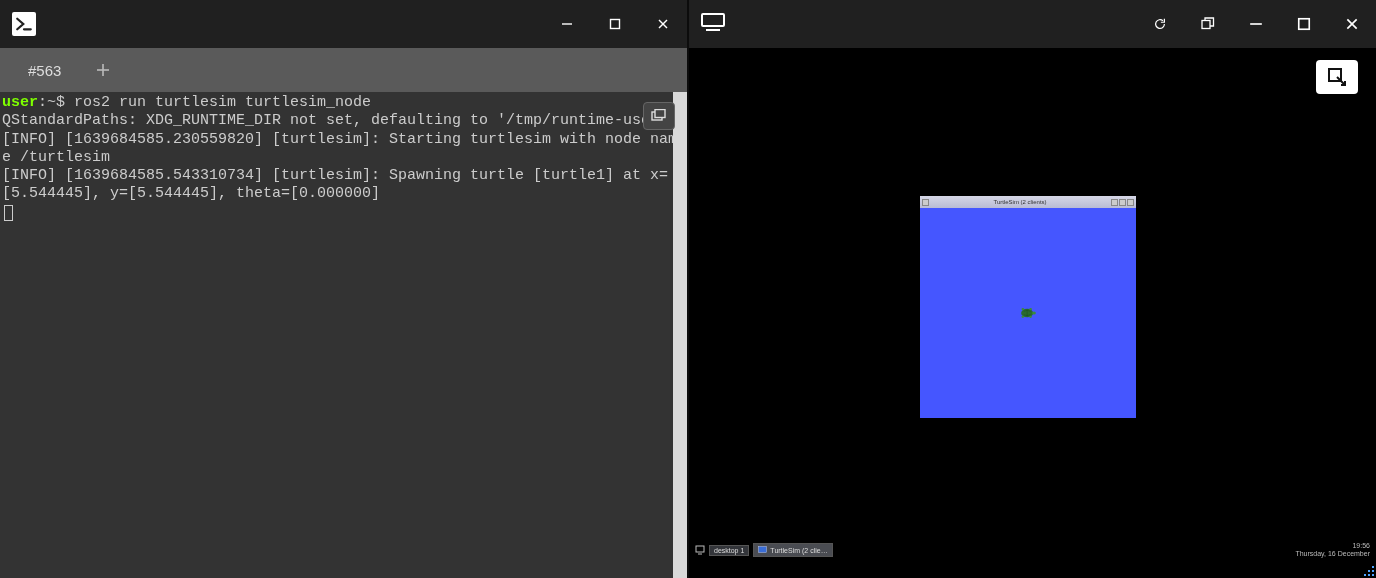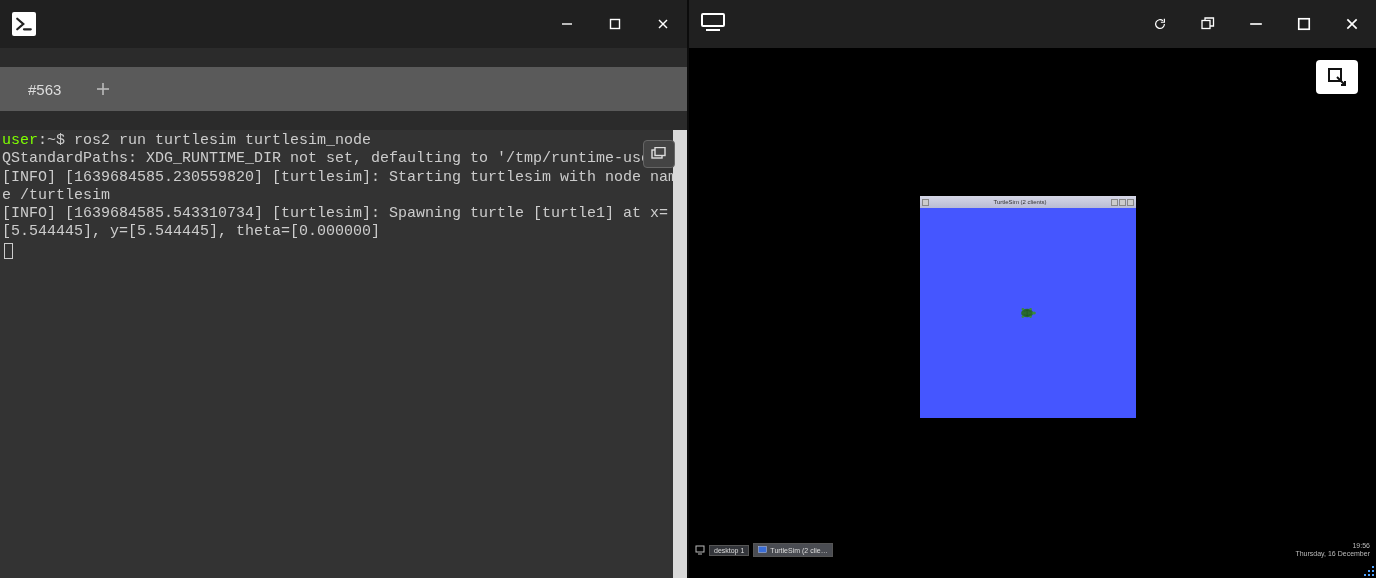--- a/index.html
+++ b/index.html
@@ -7,21 +7,20 @@
   .split {
     display: flex;
     width: 100%; height: 100%;
     background: #2b2b2b;
   }
   .pane-left {
     width: 688px;
     display: flex;
     flex-direction: column;
     background: #2b2b2b;
-    gap: 19px;
   }
   .pane-right {
     width: 688px;
     display: flex;
     flex-direction: column;
     background: #000;
     position: relative;
   }
   .divider {
     width: 2px;
@@ -87,21 +86,21 @@
     padding: 2px 0 0 0;
     position: relative;
     overflow: hidden;
   }
   .terminal pre {
     white-space: pre-wrap;
     word-break: break-all;
     font-family: inherit;
     padding: 0 6px 0 2px;
   }
-  .terminal .prompt-user { color: #7fff00; font-weight: normal; }
+  .terminal .prompt-user { color: #7fff00; font-weight: bold; }
   .terminal .cursor {
     display: inline-block;
     width: 9px; height: 16px;
     border: 1px solid #ccc;
     vertical-align: text-bottom;
     margin-left: 2px;
   }
   .term-popup-btn {
     position: absolute;
     top: 10px; right: 12px;

